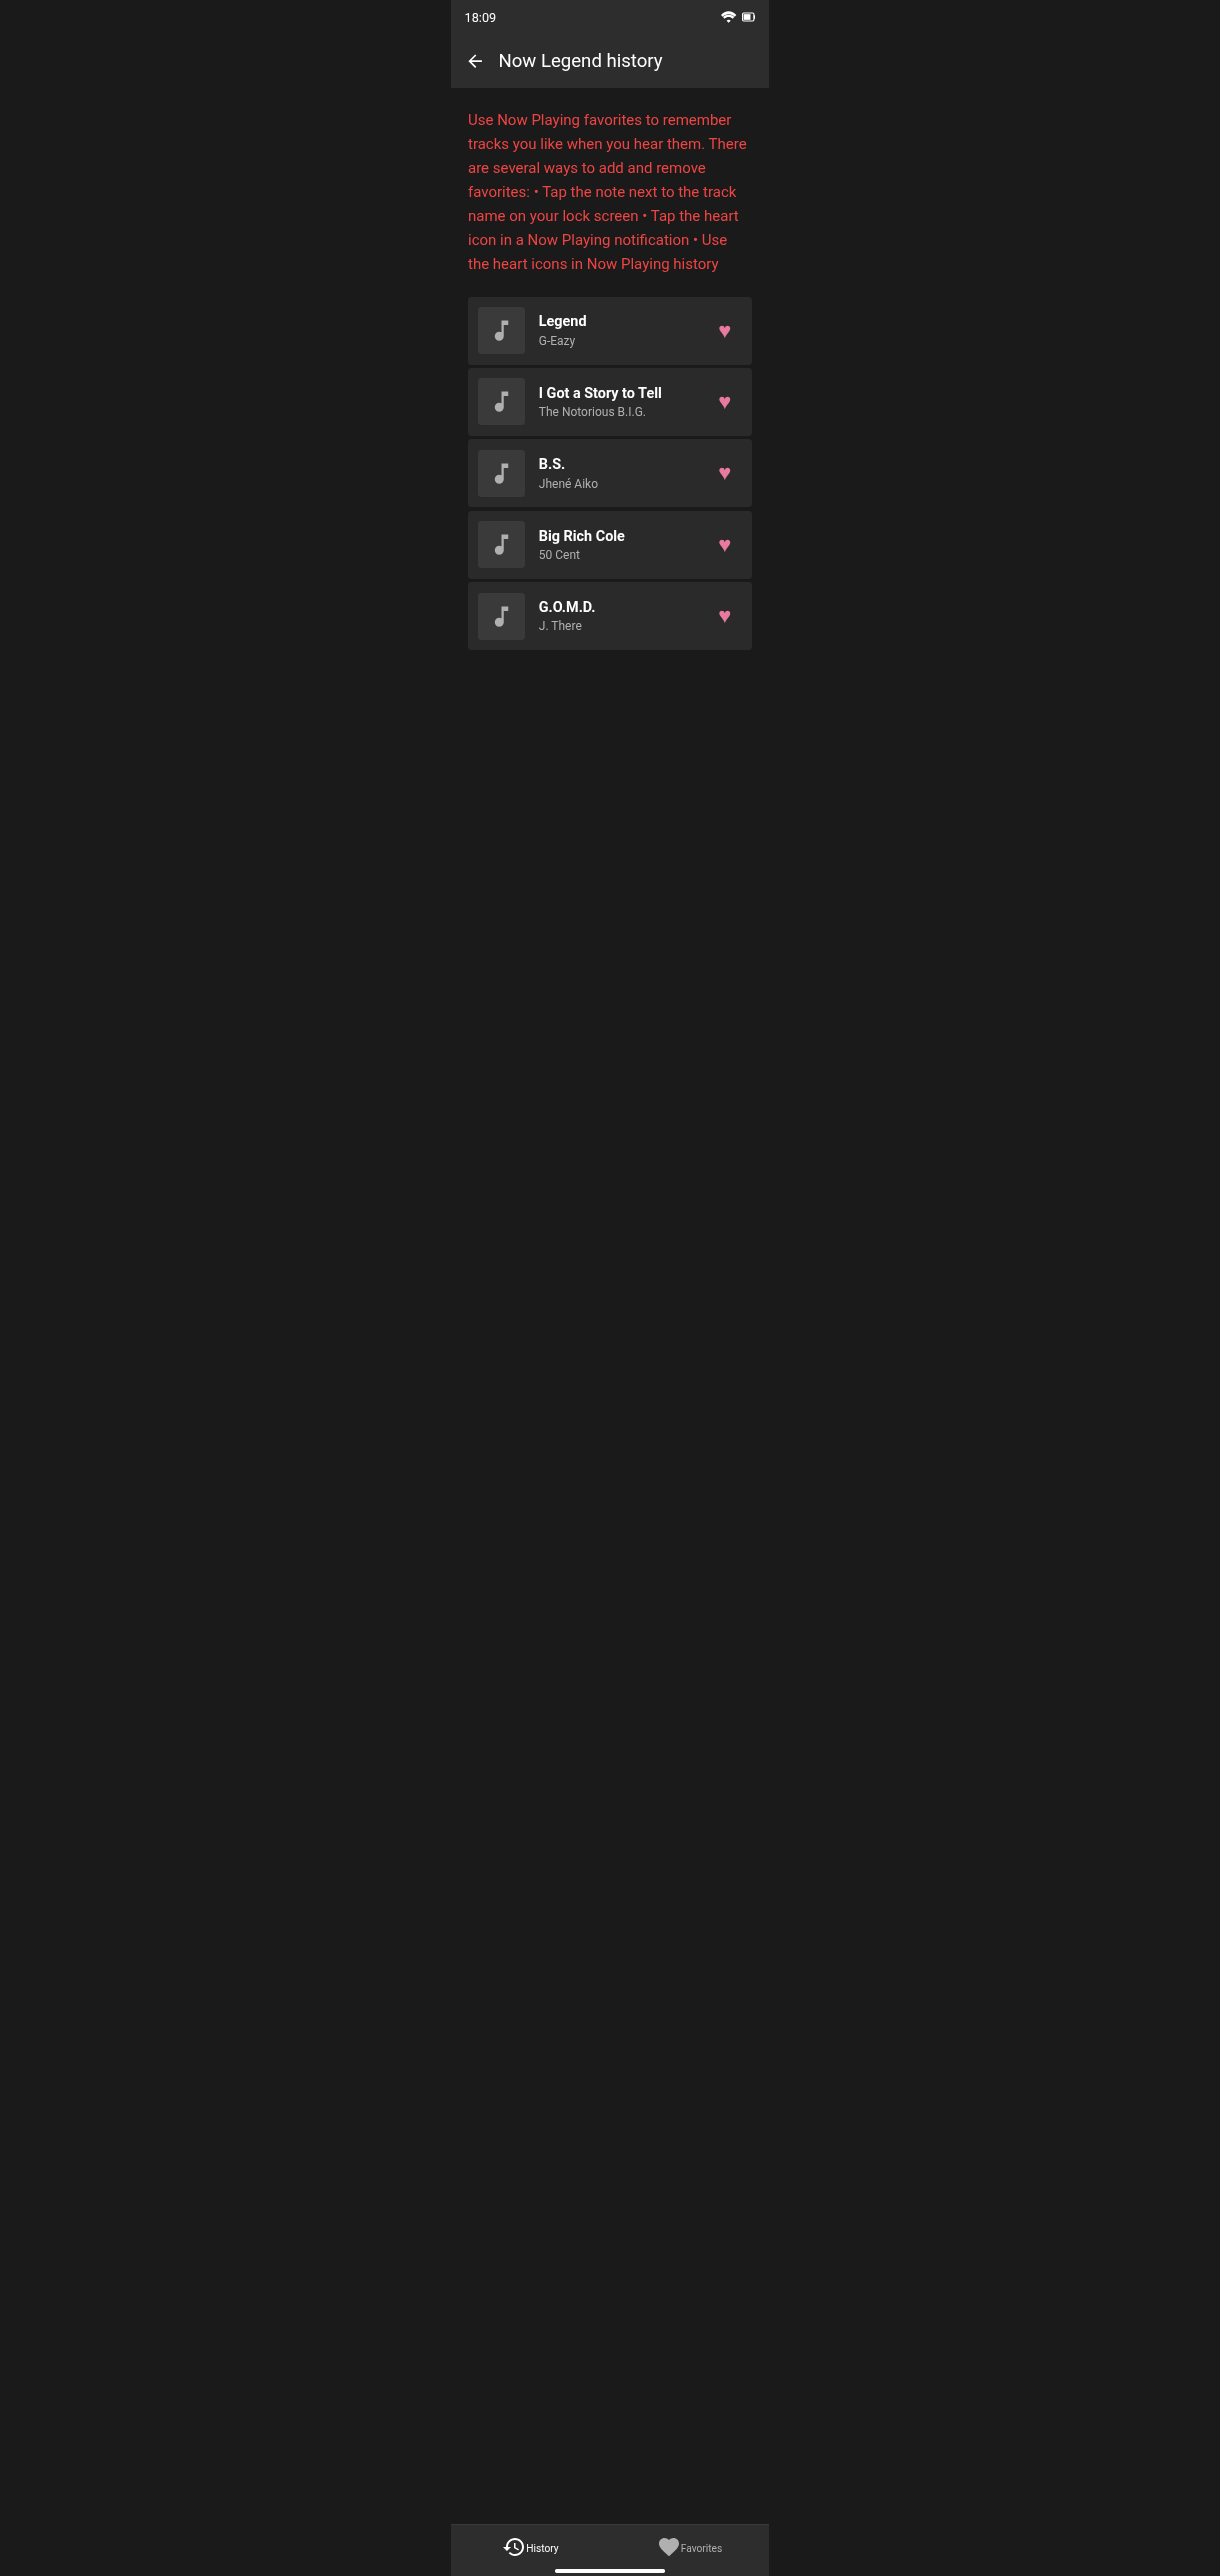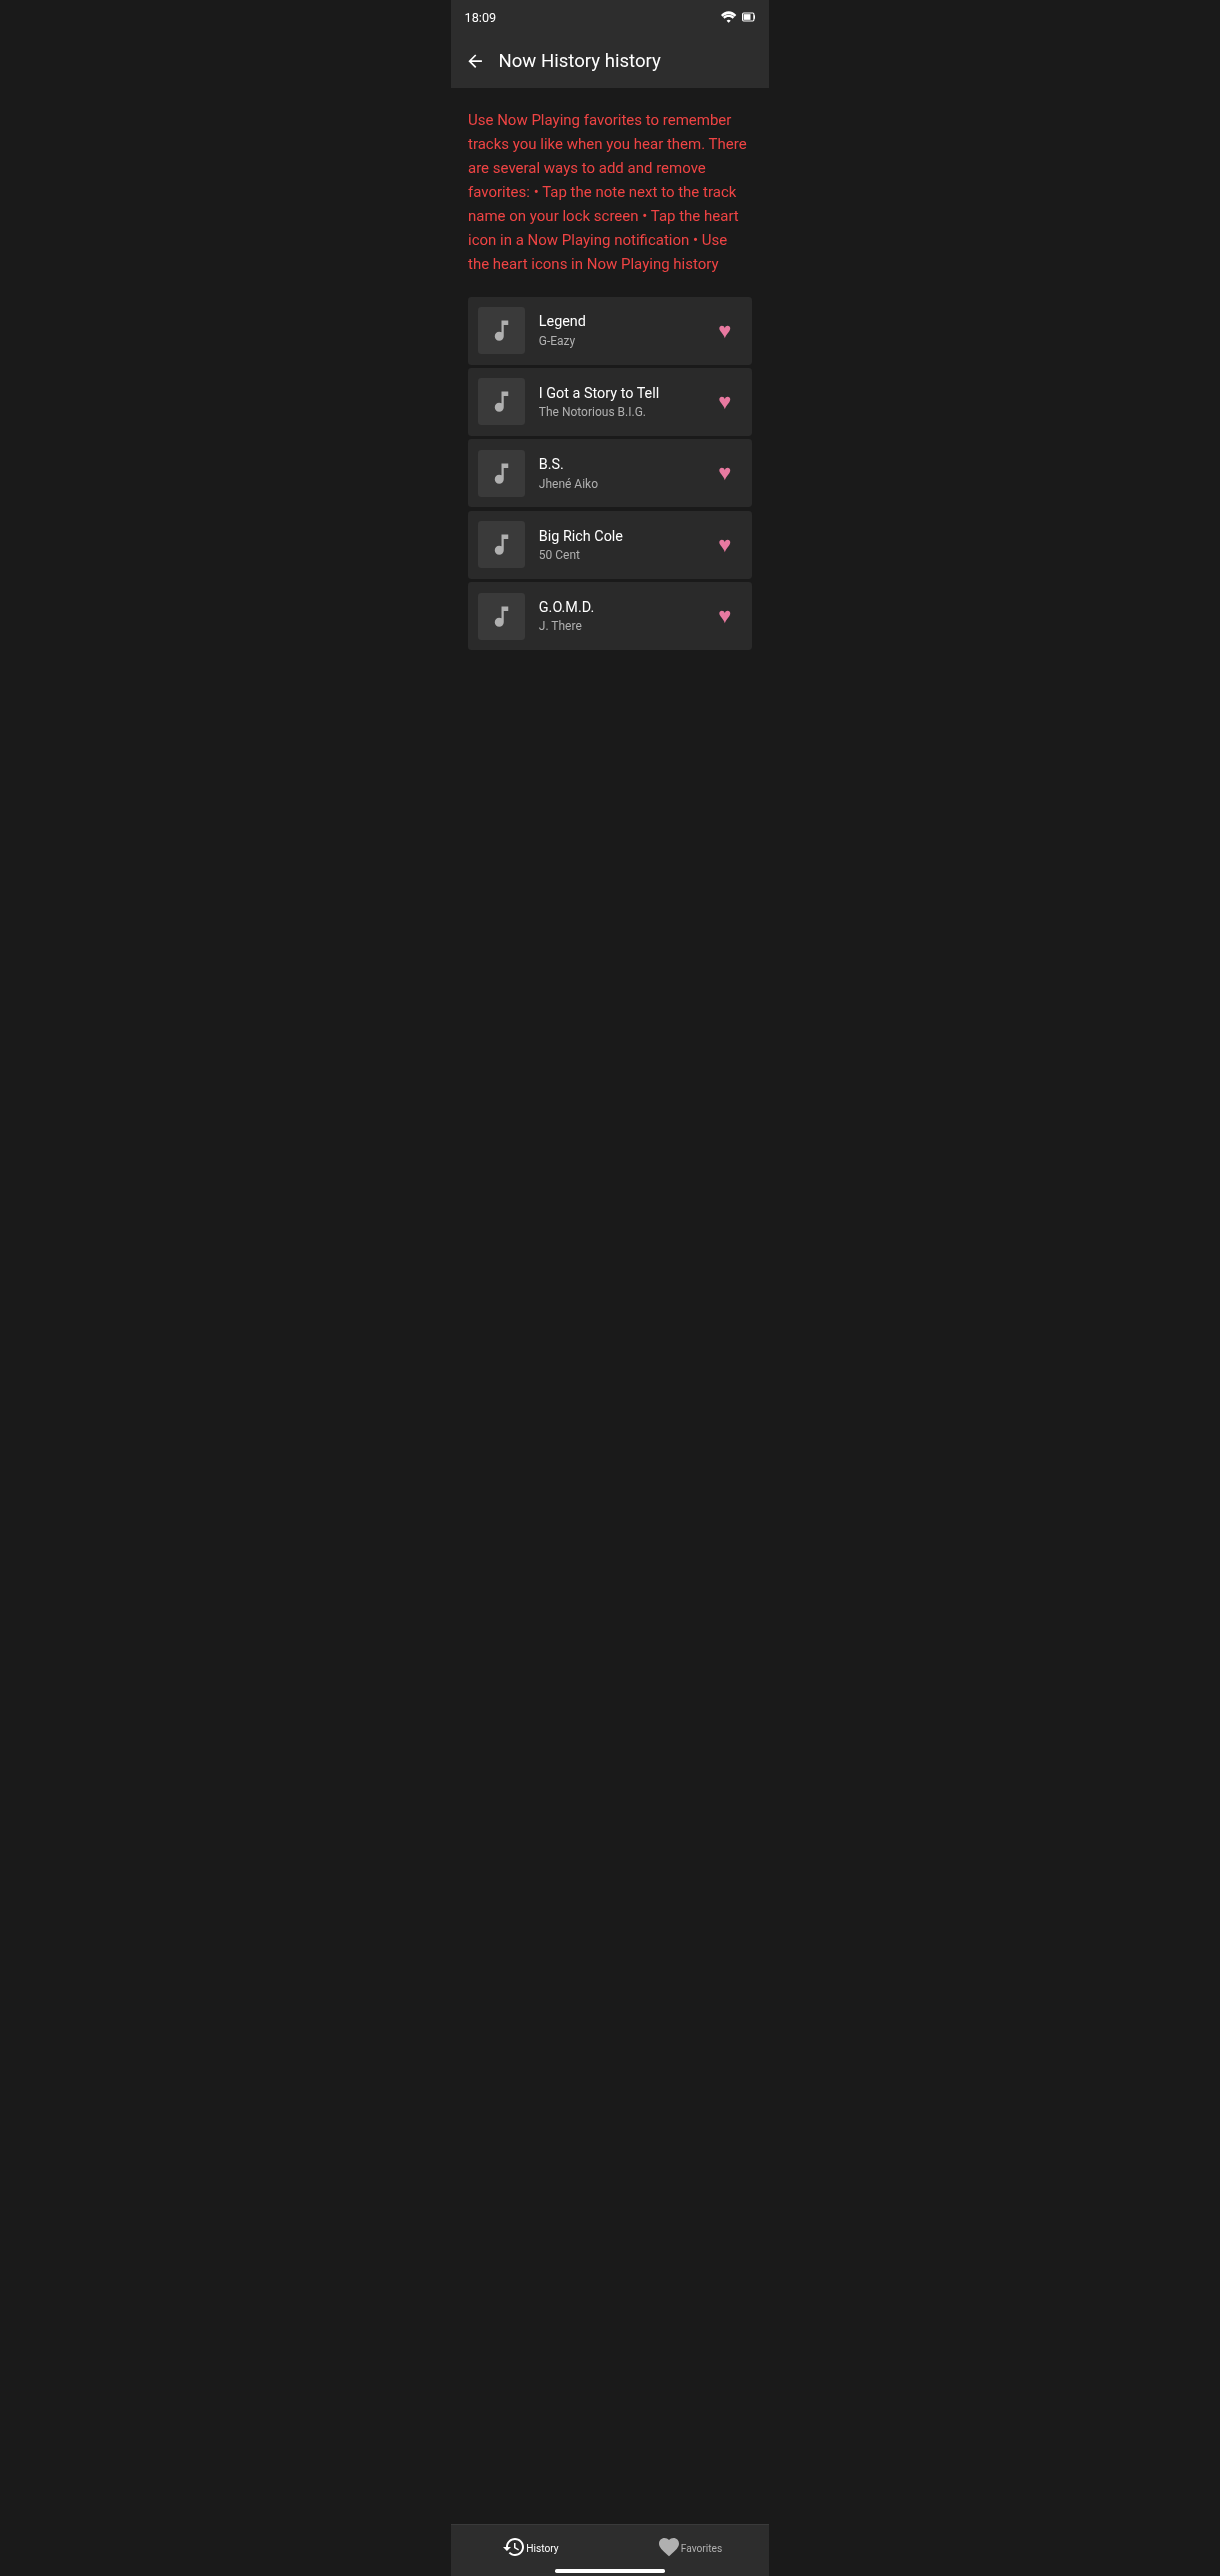--- a/index.html
+++ b/index.html
@@ -114,21 +114,21 @@
       fill: #b0b0b0;
     }
 
     .track-info {
       flex: 1;
       min-width: 0;
     }
 
     .track-name {
       font-size: 14.4px;
-      font-weight: 400;
+      font-weight: 700;
       color: #ffffff;
       margin-bottom: 3.4px;
     }
 
     .track-artist {
       font-size: 12px;
       color: #b0b0b0;
     }
 
     .heart-button {
@@ -232,21 +232,21 @@
     </svg>
   </div>
 </div>
 
 <div class="header">
   <div class="back-button">
     <svg width="20.3" height="20.3" viewBox="0 0 24 24" fill="white">
       <path d="M20 11H7.83l5.59-5.59L12 4l-8 8 8 8 1.41-1.41L7.83 13H20v-2z"></path>
     </svg>
   </div>
-  <span class="page-title">Now History history</span>
+  <span class="page-title">Now Legend history</span>
 </div>
 
 <div class="content">
   <p class="description">Use Now Playing favorites to remember tracks you like when you hear them. There are several ways to add and remove favorites:
 
 • Tap the note next to the track name on your lock screen
 • Tap the heart icon in a Now Playing notification
 • Use the heart icons in Now Playing history</p>
 
   <div class="track-list">

